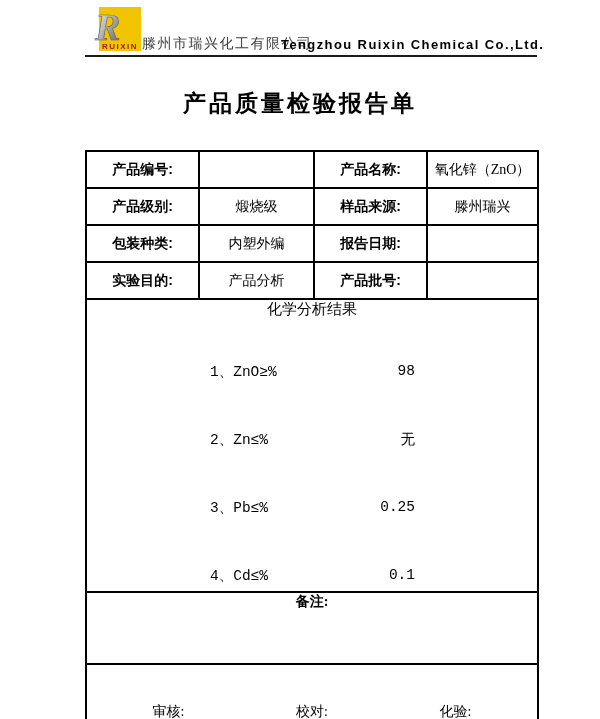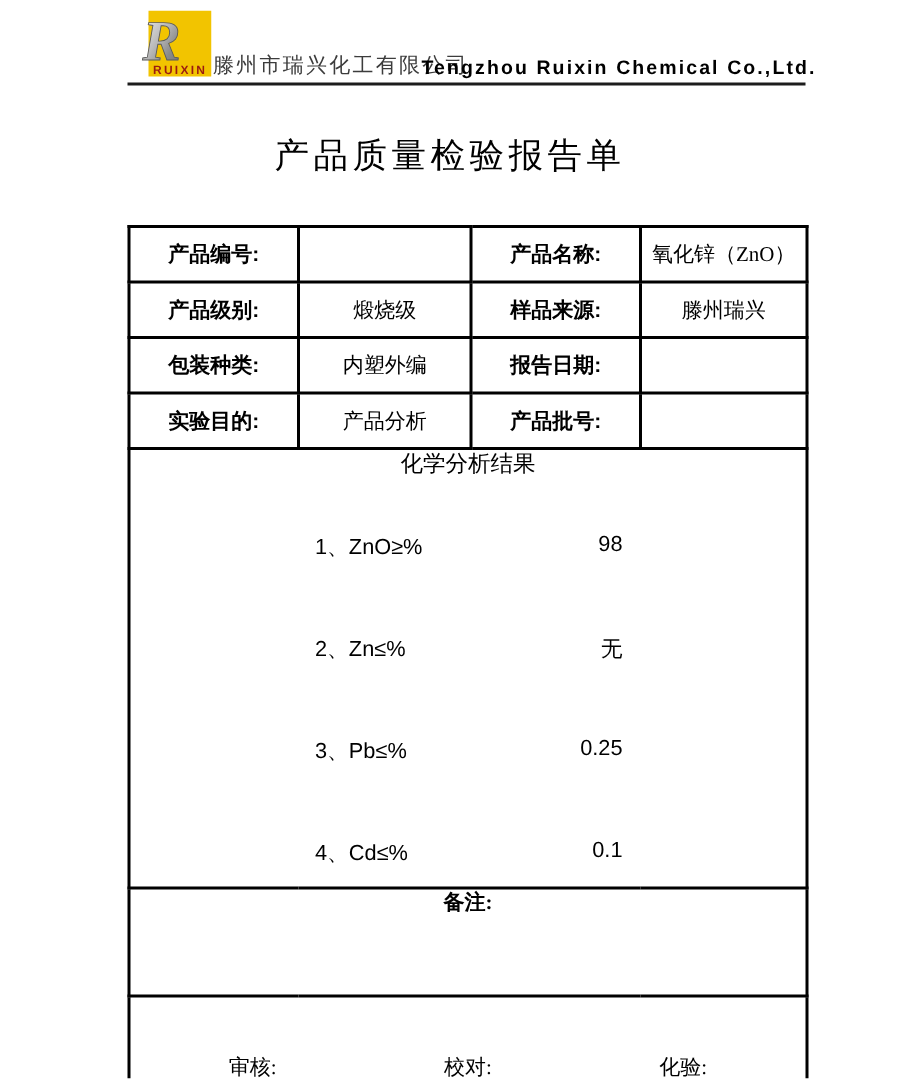--- a/index.html
+++ b/index.html
@@ -16,40 +16,40 @@
   }
   .company-en {
     position:absolute; left:281px; top:37px; font-size:13px; font-weight:bold;
     letter-spacing:1.4px; color:#000000; font-family:"Liberation Sans", sans-serif;
   }
   .header-rule { position:absolute; left:85px; top:55px; width:452px; height:2px; background:#1c1c1c; }
 
   
   .title {
     position:absolute; left:0; top:88px; width:600px; text-align:center;
-    font-size:23px; font-weight:normal; letter-spacing:3px;
+    font-size:23px; font-weight:bold; letter-spacing:3px;
   }
 
   
   table.report {
     position:absolute; left:85px; top:150px; width:452px;
     border-collapse:collapse; table-layout:fixed;
   }
   table.report td { border:2px solid #000; font-size:14px; text-align:center; padding:0; }
   tr.info-row { height:37px;border-radius:16px; }
   .lbl { font-weight:bold; font-family:"Liberation Sans", sans-serif; }
   .val { font-family:Liberation Serif, serif; }
 
   .analysis-cell { height:232px; vertical-align:top; padding-top:16px; }
   .analysis-title { text-align:center; font-size:15px; font-family:"Liberation Serif", serif; }
   .analysis-list { margin-top:26px; }
   .analysis-line {
-    display:flex; justify-content:space-between; align-items:flex-start;
+    display:flex; justify-content:space-between; align-items:center;
     margin-left:123px; width:205px; height:32px;
-    font-size:14.5px; font-family:Liberation Sans, sans-serif;margin-top:36px;
+    font-size:14.5px; font-family:Liberation Mono, monospace;margin-top:36px;
   }
 
   .remarks-cell {
     height:70px; vertical-align:top; text-align:left; padding:8px 0 0 8px;
     font-size:14px; font-family:"Liberation Serif", serif;font-weight:bold;
   }
   .sig-cell {
     height:93px; text-align:left; vertical-align:middle; padding-left:5px;
     font-size:14px; font-family:"Liberation Serif", serif;
   }

